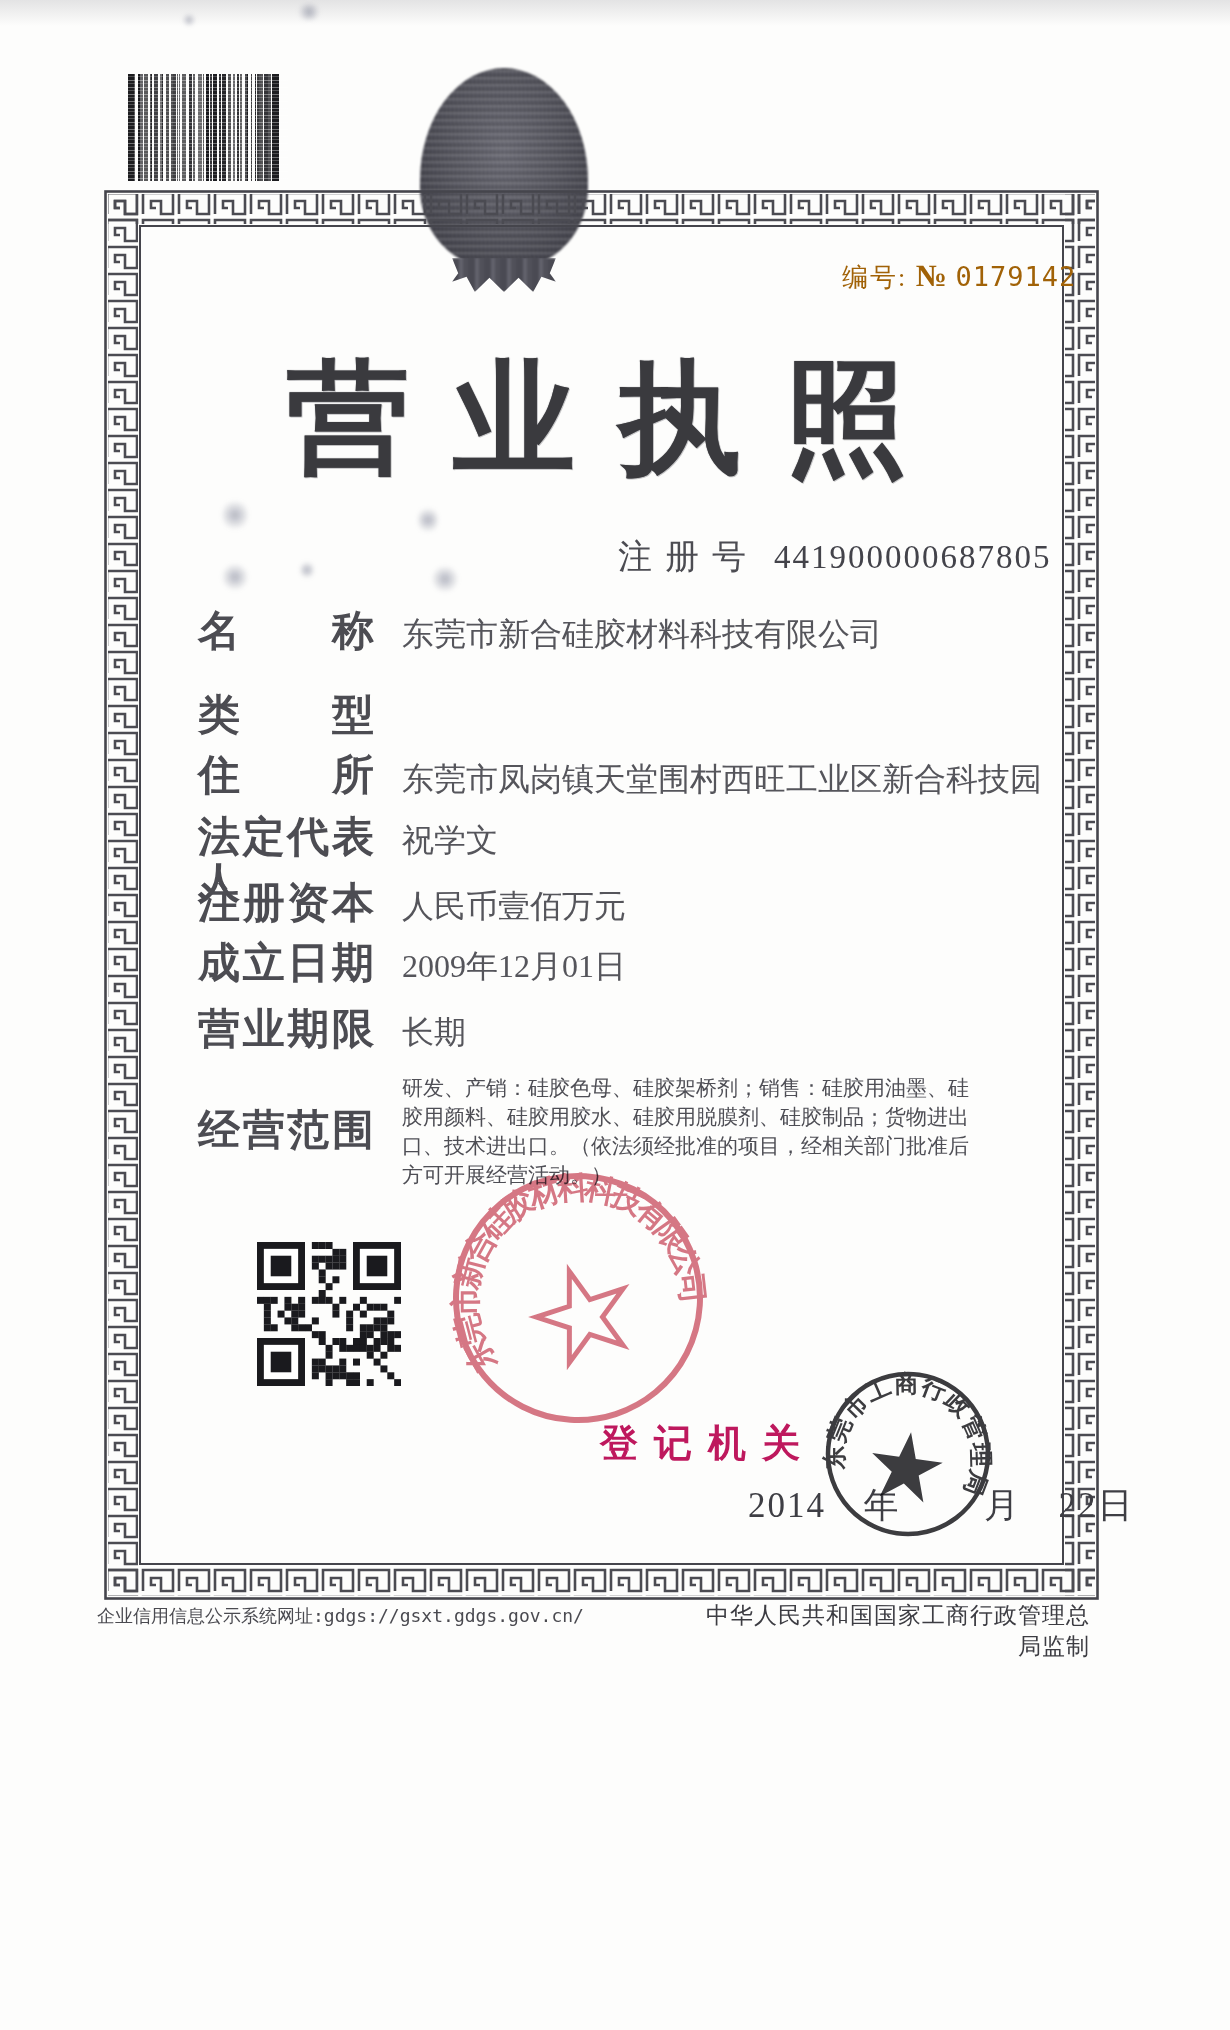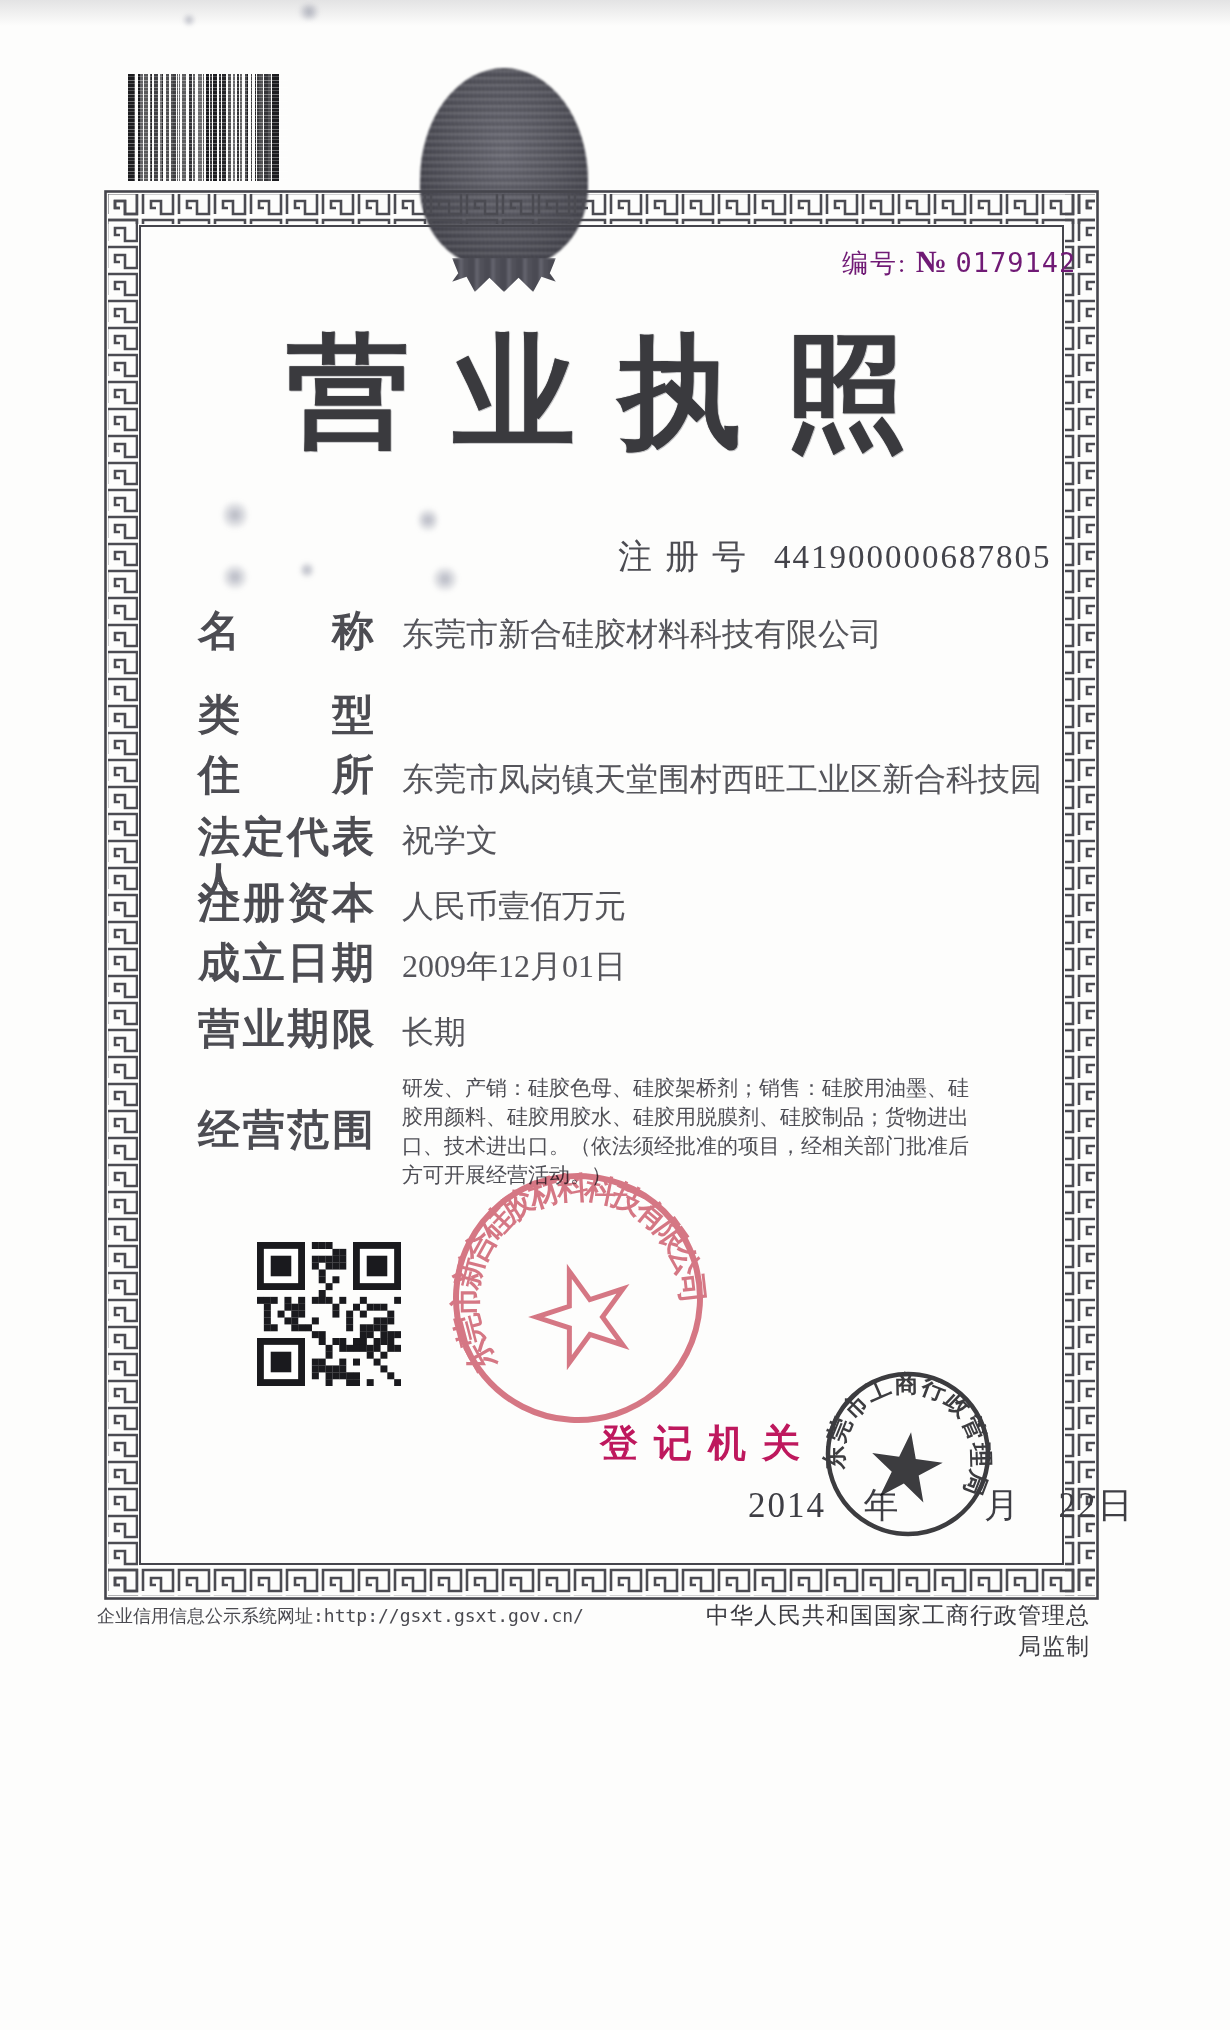--- a/index.html
+++ b/index.html
@@ -27,27 +27,27 @@
       radial-gradient(ellipse at 50% 42%,#6e6e78 0%,#585861 48%,#4b4b54 72%,#42424b 100%);
     border-radius:50% 50% 44% 44%/ 56% 56% 40% 40%;
     filter:blur(1.3px);}
   .emblem-base{left:452px;top:258px;width:104px;height:34px;
     background:
       repeating-linear-gradient(90deg,#4a4a53 0 7px,#62626c 7px 11px,#51515a 11px 16px),
       #50505a;
     clip-path:polygon(0 0,100% 0,94% 45%,100% 70%,86% 55%,78% 100%,64% 58%,50% 100%,36% 58%,22% 100%,14% 55%,0 70%,6% 45%);
     filter:blur(1px);}
   
-  .serial{left:842px;top:244px;width:260px;font-size:26px;color:#701a75;letter-spacing:2px;white-space:nowrap;}
+  .serial{left:842px;top:258px;width:260px;font-size:26px;color:#a16207;letter-spacing:2px;white-space:nowrap;}
   .serial .no-sym{font-weight:bold;font-size:31px;letter-spacing:0;}
   .serial .no-digits{font-family:"DejaVu Sans Mono","Liberation Mono",monospace;font-size:27px;letter-spacing:1px;}
   
   .frame{left:104px;top:190px;}
   
-  .title{left:287px;top:332px;width:640px;font-size:122px;font-weight:bold;color:#3a3a3e;
+  .title{left:287px;top:358px;width:640px;font-size:122px;font-weight:bold;color:#3a3a3e;
     letter-spacing:44px;white-space:nowrap;line-height:1;
     text-shadow:0 0 1px rgba(70,70,75,.9),1px 1px 0 rgba(120,120,125,.35);}
   
   .regno{left:618px;top:534px;display:flex;align-items:baseline;white-space:nowrap;}
   .regno .lbl{font-size:34px;color:#4c4c52;width:128px;display:inline-block;text-align:justify;text-align-last:justify;margin-right:28px;}
   .regno .val{font-size:33px;color:#43434a;letter-spacing:2px;}
   
   .row{left:198px;display:flex;align-items:flex-start;}
   .row .lbl{width:176px;font-size:42px;font-weight:600;color:#4c4c52;text-align:justify;text-align-last:justify;flex:none;line-height:1.1;}
   .row .val{margin-left:28px;font-size:32px;color:#55555b;padding-top:8px;line-height:1.15;white-space:nowrap;}
@@ -341,14 +341,14 @@
   <defs>
     <path id="blkTextArc" d="M 26,114 A 65,65 0 1 1 146,114" fill="none"></path>
   </defs>
   <circle cx="86" cy="86" r="80" fill="none" stroke="#26262b" stroke-width="4.5"></circle>
   <text font-size="24" fill="#26262b" font-weight="bold" font-family="'Liberation Serif',serif">
     <textPath href="#blkTextArc" startOffset="4" textLength="252">东莞市工商行政管理局</textPath>
   </text>
   <polygon points="86,58 94.4,83.9 121.6,83.9 99.6,99.9 108,125.8 86,109.8 64,125.8 72.4,99.9 50.4,83.9 77.6,83.9" fill="#26262b" transform="translate(0,6)"></polygon>
 </svg>
 
-<div class="abs footer-left">企业信用信息公示系统网址:http://gsxt.gsxt.gov.cn/</div>
+<div class="abs footer-left">企业信用信息公示系统网址:gdgs://gsxt.gdgs.gov.cn/</div>
 <div class="abs footer-right">中华人民共和国国家工商行政管理总局监制</div>
 
 </body></html>

